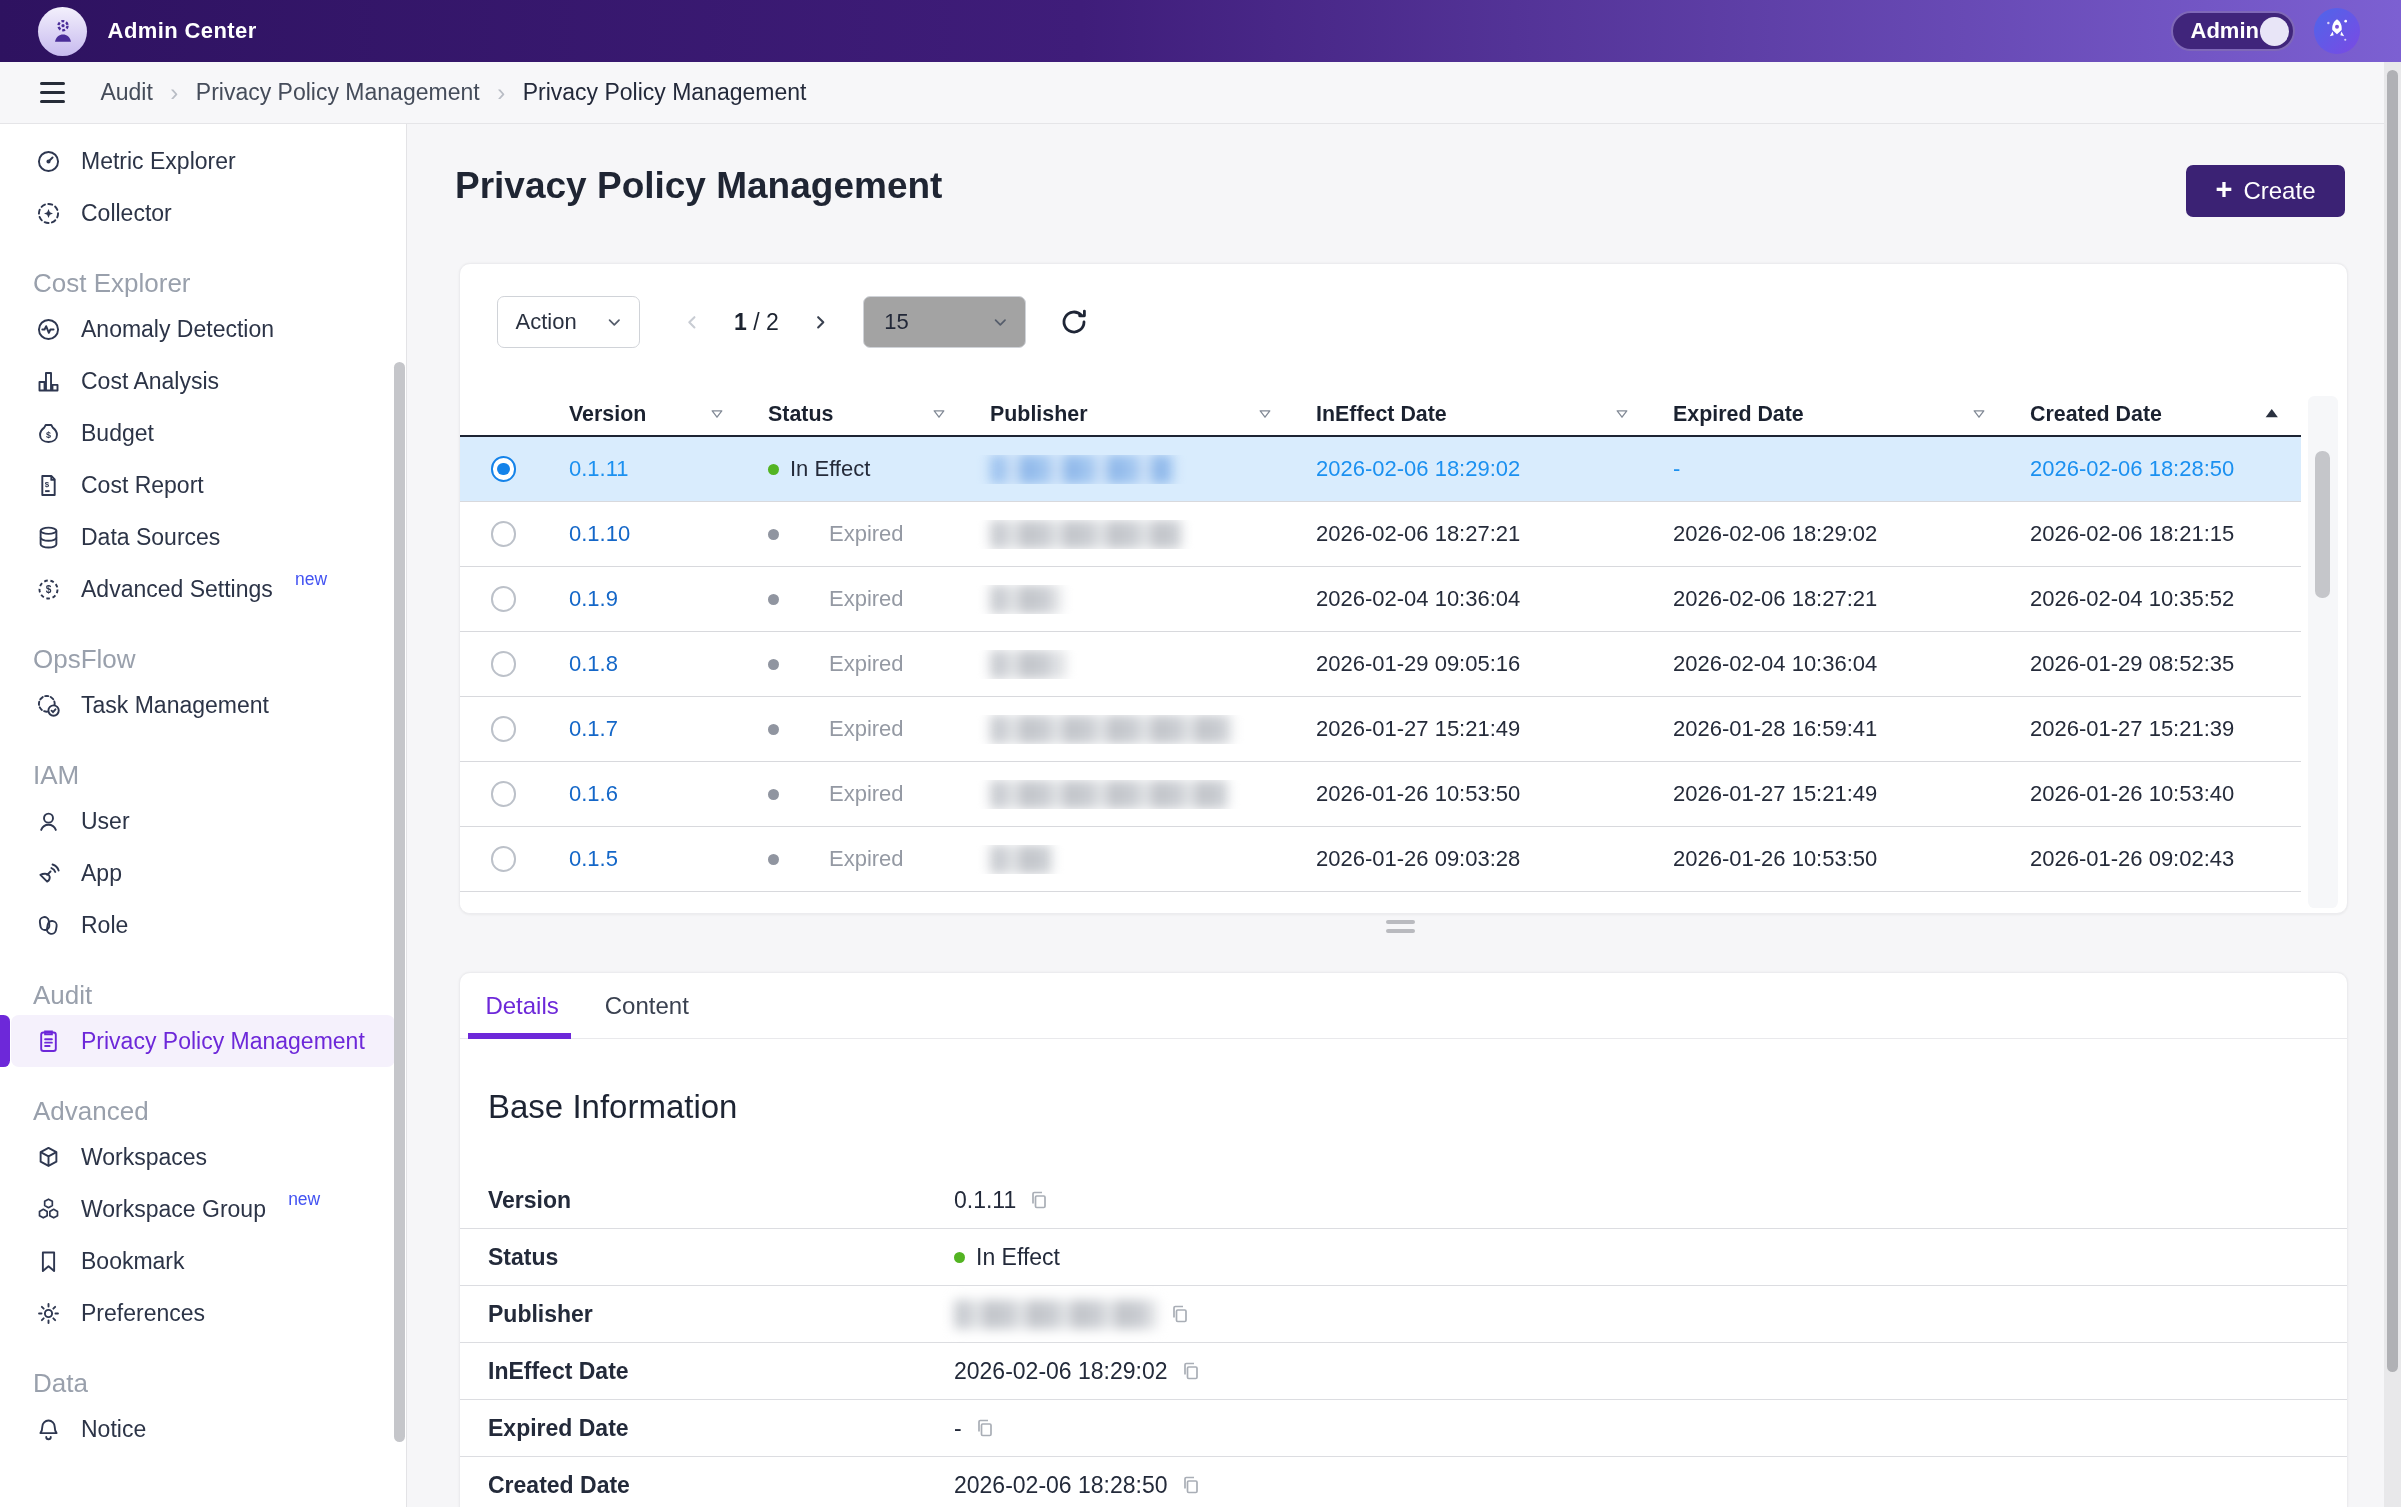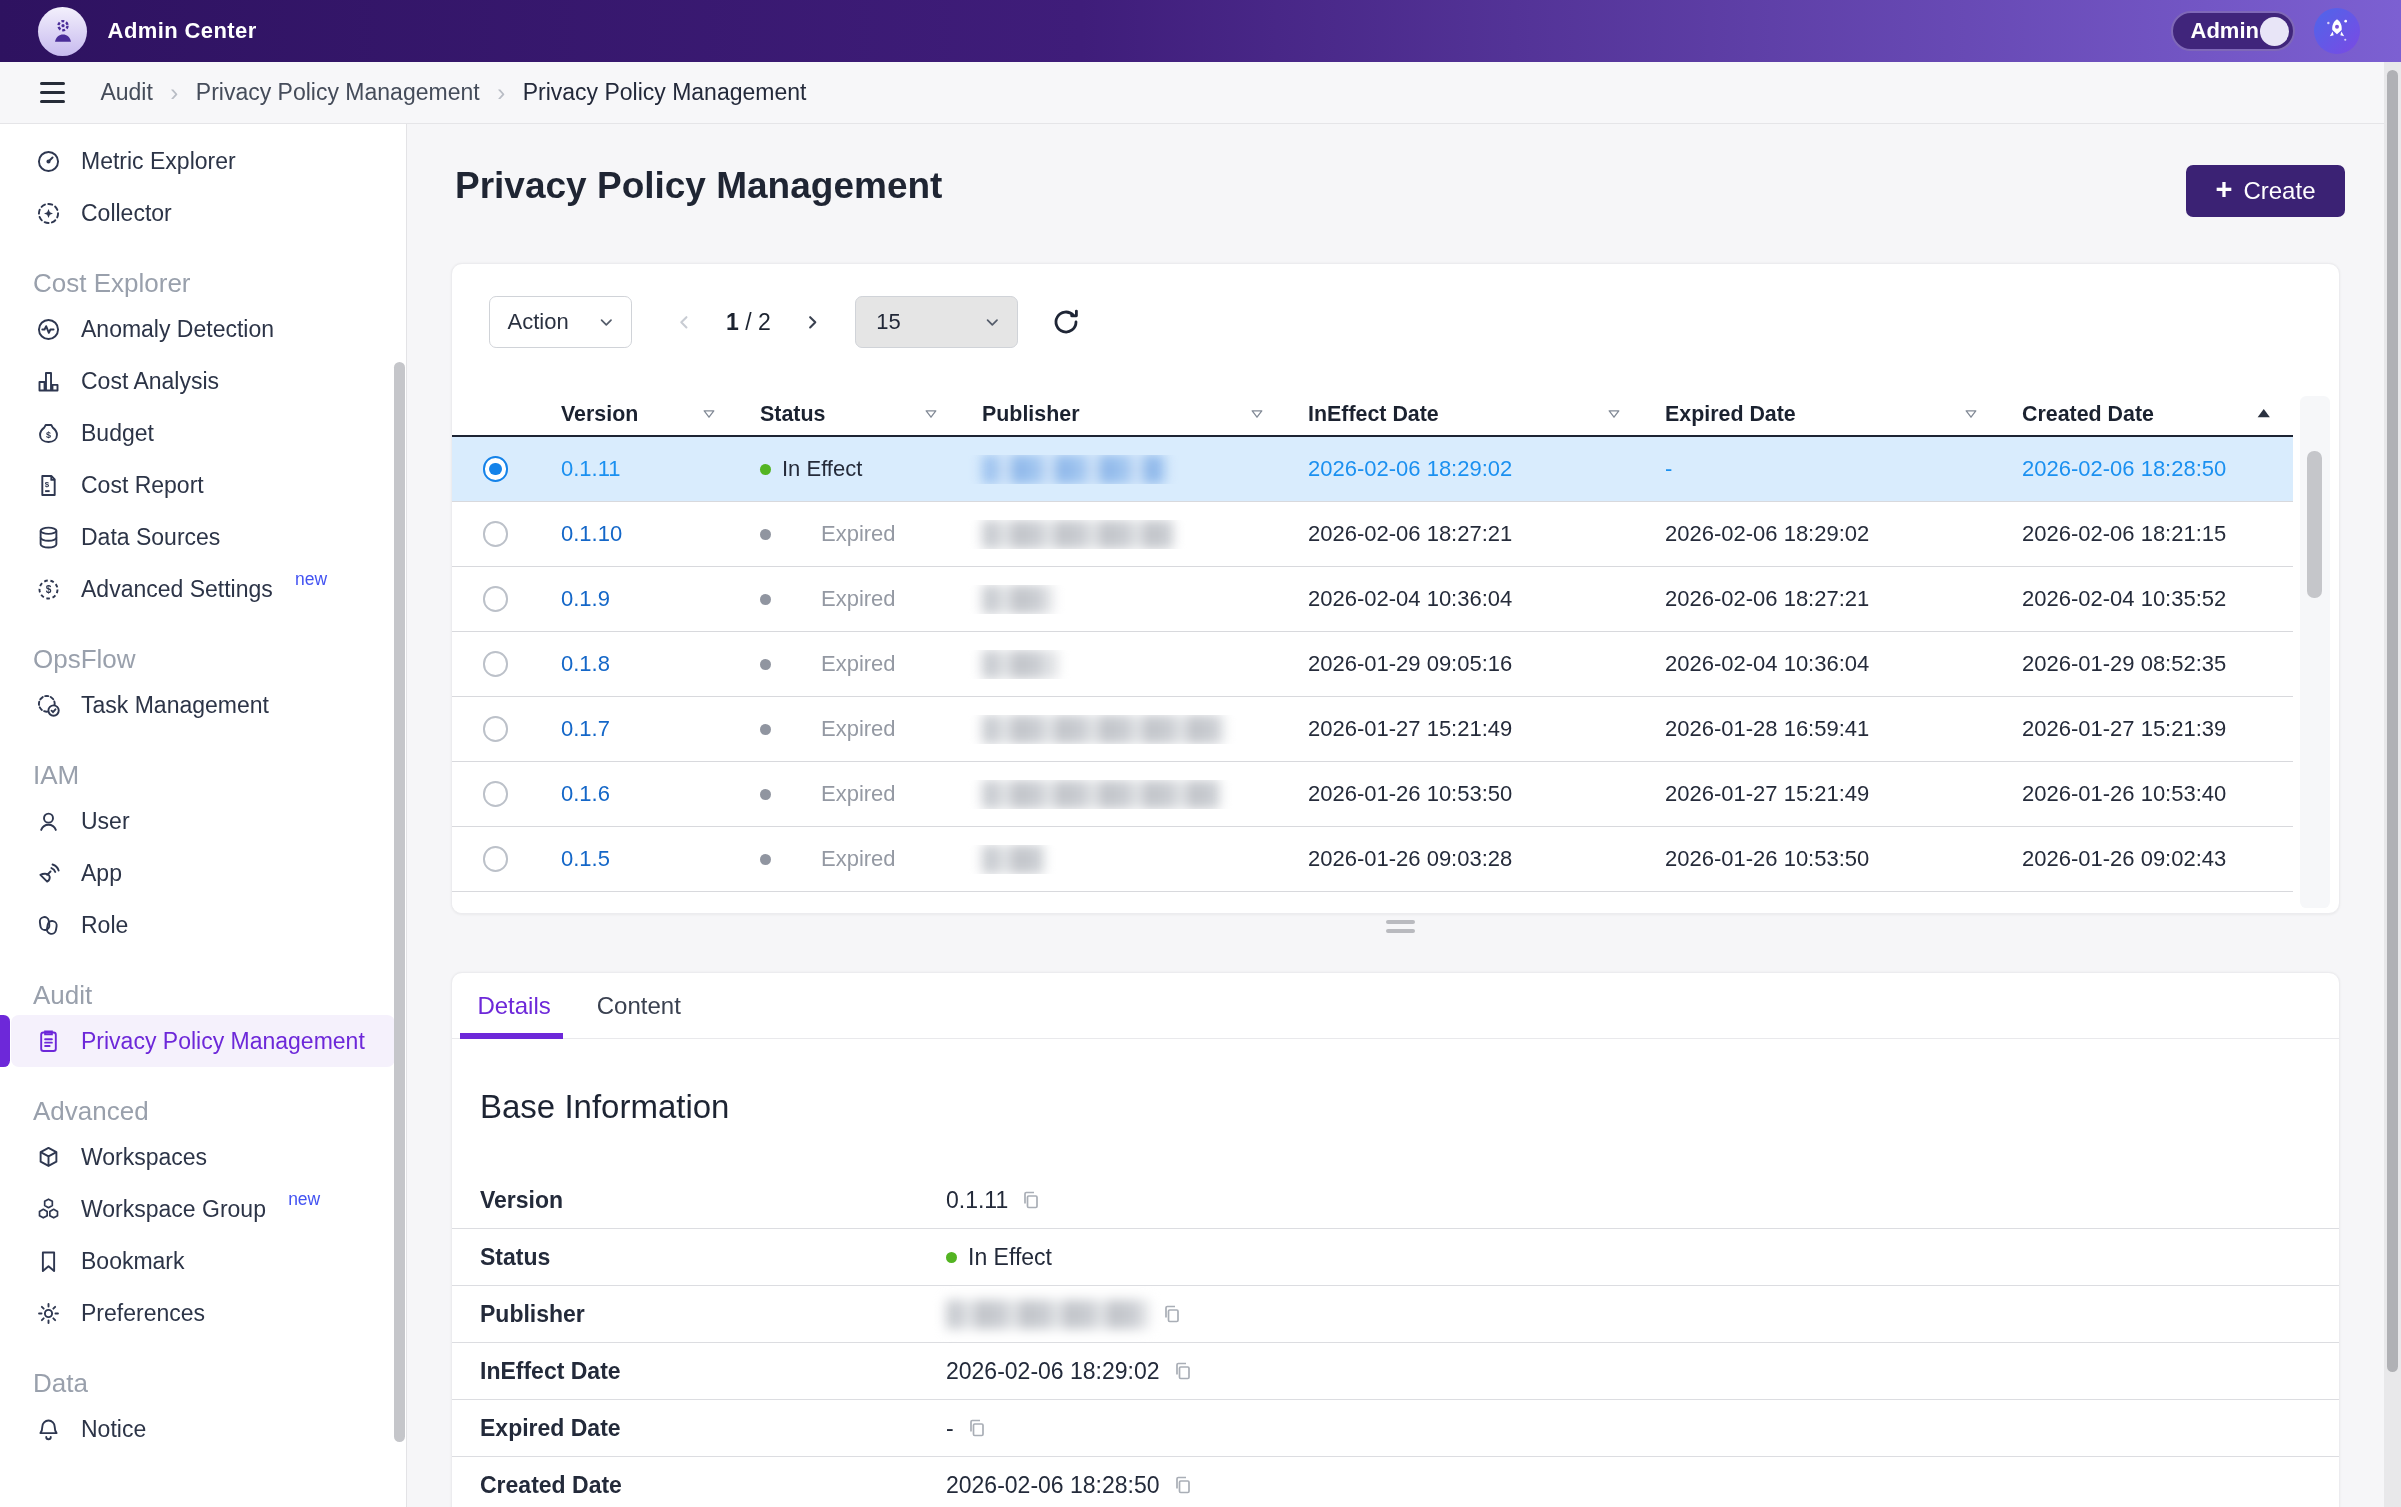--- a/index.html
+++ b/index.html
@@ -46,38 +46,38 @@
   .sb-thumb{position:absolute;right:0.8px;top:238px;width:11px;height:1080px;background:#c5c6ca;border-radius:6.4px;}
   
   .win-scroll{position:absolute;right:0;top:62px;bottom:0;width:17.5px;background:#e8e8ea;}
   .win-thumb{position:absolute;left:3.2px;top:8px;width:11px;height:1302px;background:#b0b1b5;border-radius:5.6px;}
   
   .content{position:absolute;left:407px;top:124px;right:0;bottom:0;}
   .page-title{position:absolute;left:48px;top:41px;font-size:37px;font-weight:bold;color:#1f2533;}
   .create-btn{position:absolute;left:1779px;top:41px;width:159px;height:52px;background:#3b2274;color:#fff;
     border:none;border-radius:7.1px;font-size:24px;font-family:inherit;display:flex;align-items:center;justify-content:center;gap:11px;cursor:pointer;}
   .create-btn .plus{font-size:29px;font-weight:bold;line-height:1;position:relative;top:-1.6px;}
-  .card{position:absolute;left:44px;width:1889px;background:#fff;border:0.8px solid #ececef;
+  .card{position:absolute;left:52px;width:1889px;background:#fff;border:0.8px solid #ececef;
     border-radius:11px;box-sizing:border-box;box-shadow:0 0.8px 2.4px rgba(0,0,0,.05);}
   .table-card{top:139px;height:651px;overflow:hidden;}
   
   .toolbar{position:absolute;left:37px;right:37px;top:32px;height:52px;display:flex;align-items:center;}
   .action-select{width:143px;height:52px;border:0.8px solid #d0d3d8;border-radius:7.1px;display:flex;align-items:center;
     box-sizing:border-box;padding:0 14.3px 0 17.5px;font-size:22px;color:#2a3140;cursor:pointer;background:#fff;}
   .action-select .txt{flex:1;}
   .search-box{flex:1;height:52px;border:0.8px solid #d0d3d8;border-radius:7.1px;margin-left:41px;display:flex;
     align-items:center;box-sizing:border-box;padding:0 16px;background:#fff;}
   .search-box input{border:none;outline:none;flex:1;font-size:22px;font-family:inherit;color:#2a3140;margin-left:12.7px;background:transparent;}
   .search-box input::placeholder{color:#b5bac3;}
   .pager{display:flex;align-items:center;margin-left:40px;gap:30px;}
   .pg-btn{display:flex;align-items:center;justify-content:center;width:24px;height:32px;cursor:pointer;}
   .pg-num{font-size:23px;color:#1c2330;white-space:pre;}
   .pg-num b{font-weight:bold;}
   .size-select{width:163px;height:52px;border:0.8px solid #d0d3d8;border-radius:7.1px;display:flex;align-items:center;
-    box-sizing:border-box;padding:0 14.3px 0 20.6px;font-size:22px;color:#222838;cursor:pointer;background:#e5e5e5;}
+    box-sizing:border-box;padding:0 14.3px 0 20.6px;font-size:22px;color:#222838;cursor:pointer;background:#a3a3a3;}
   .size-select .txt{flex:1;}
   .refresh{width:37px;height:37px;display:flex;align-items:center;justify-content:center;cursor:pointer;}
   
   .tbl{position:absolute;left:0;right:46px;top:129px;}
   .trow{display:grid;grid-template-columns:87px 199px 222px 326px 357px 357px auto;align-items:center;}
   .thead{height:42px;border-bottom:2.4px solid #1d2433;font-weight:bold;font-size:21.4px;color:#1b2230;}
   .th{display:flex;align-items:center;justify-content:space-between;padding:0 20.6px 0 22px;}
   .tr{height:64px;border-bottom:0.8px solid #d8d9dd;font-size:22px;color:#252b3a;background:#fff;}
   .tr.selected{background:#d9ecfd;}
   .td{padding-left:22px;overflow:hidden;white-space:nowrap;}

